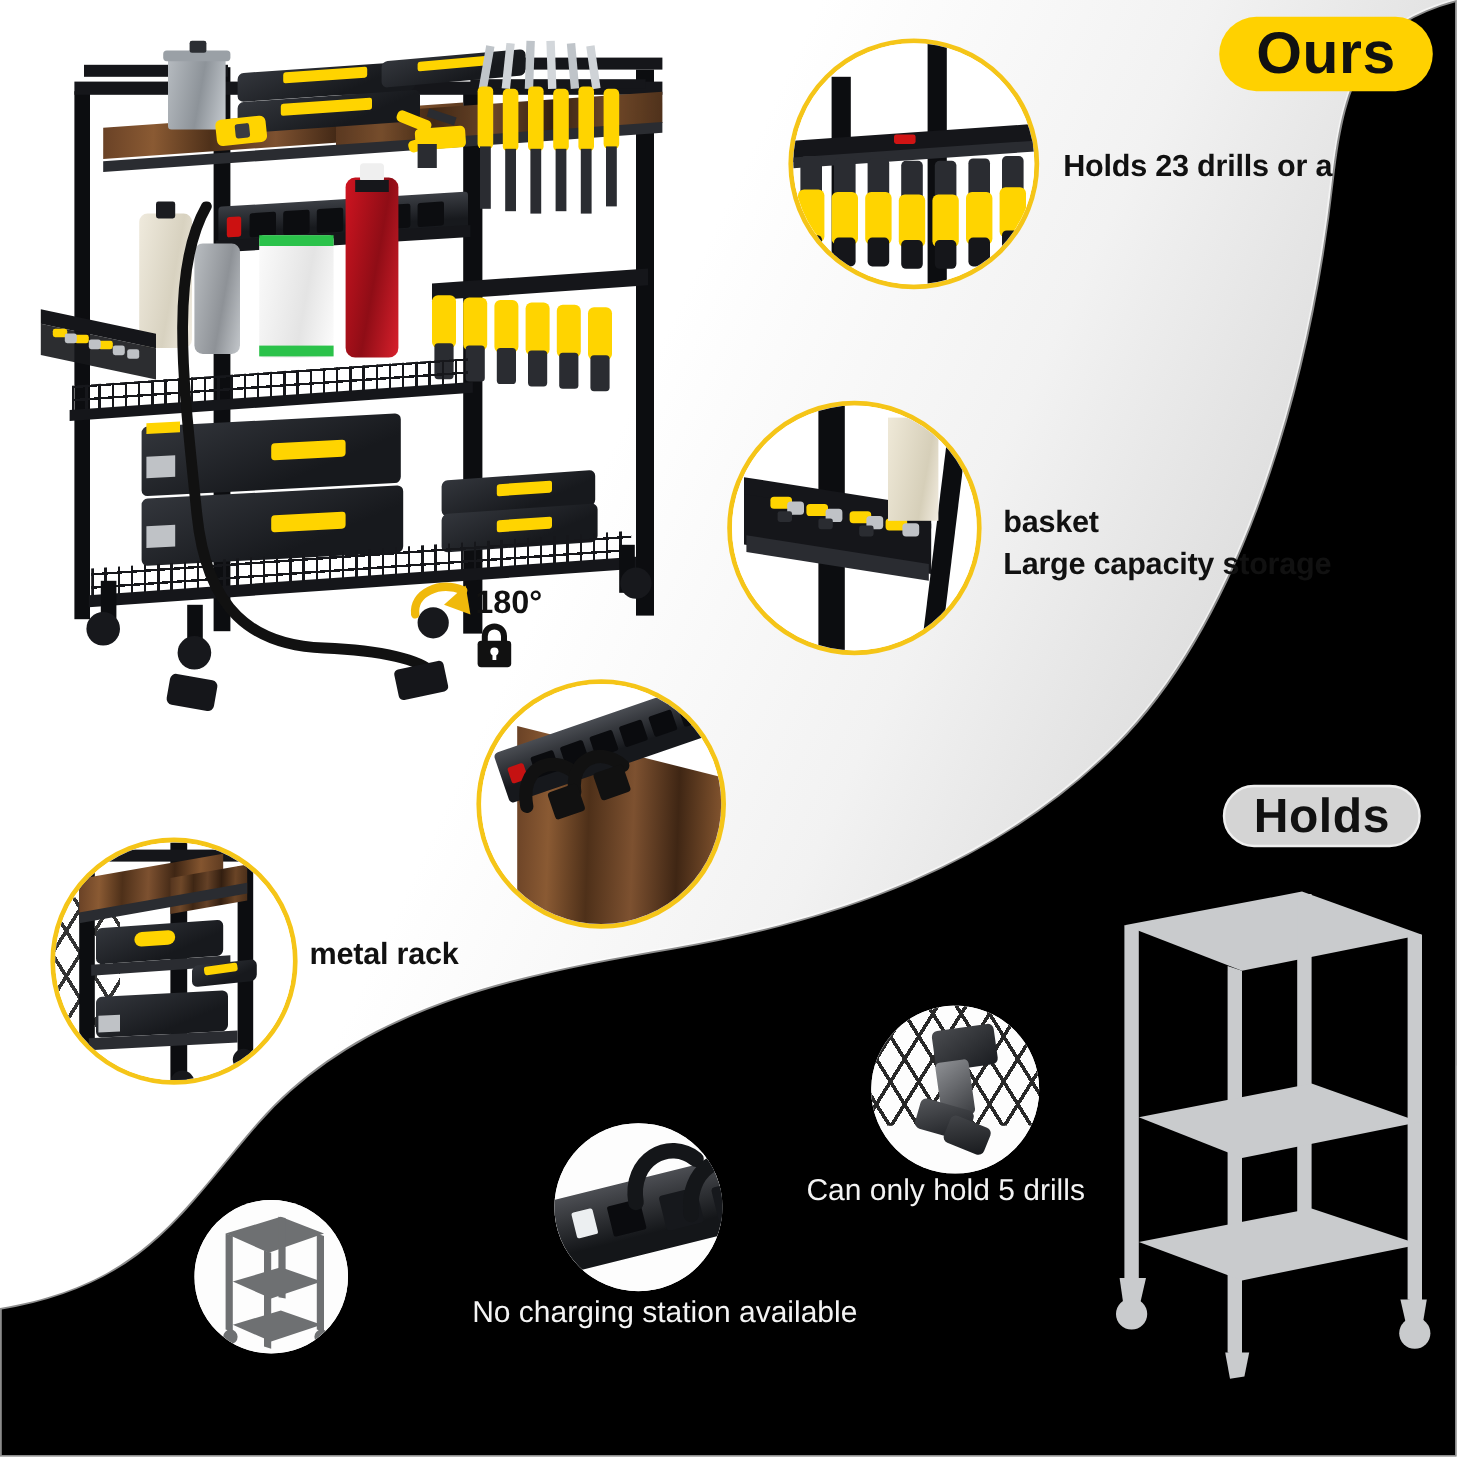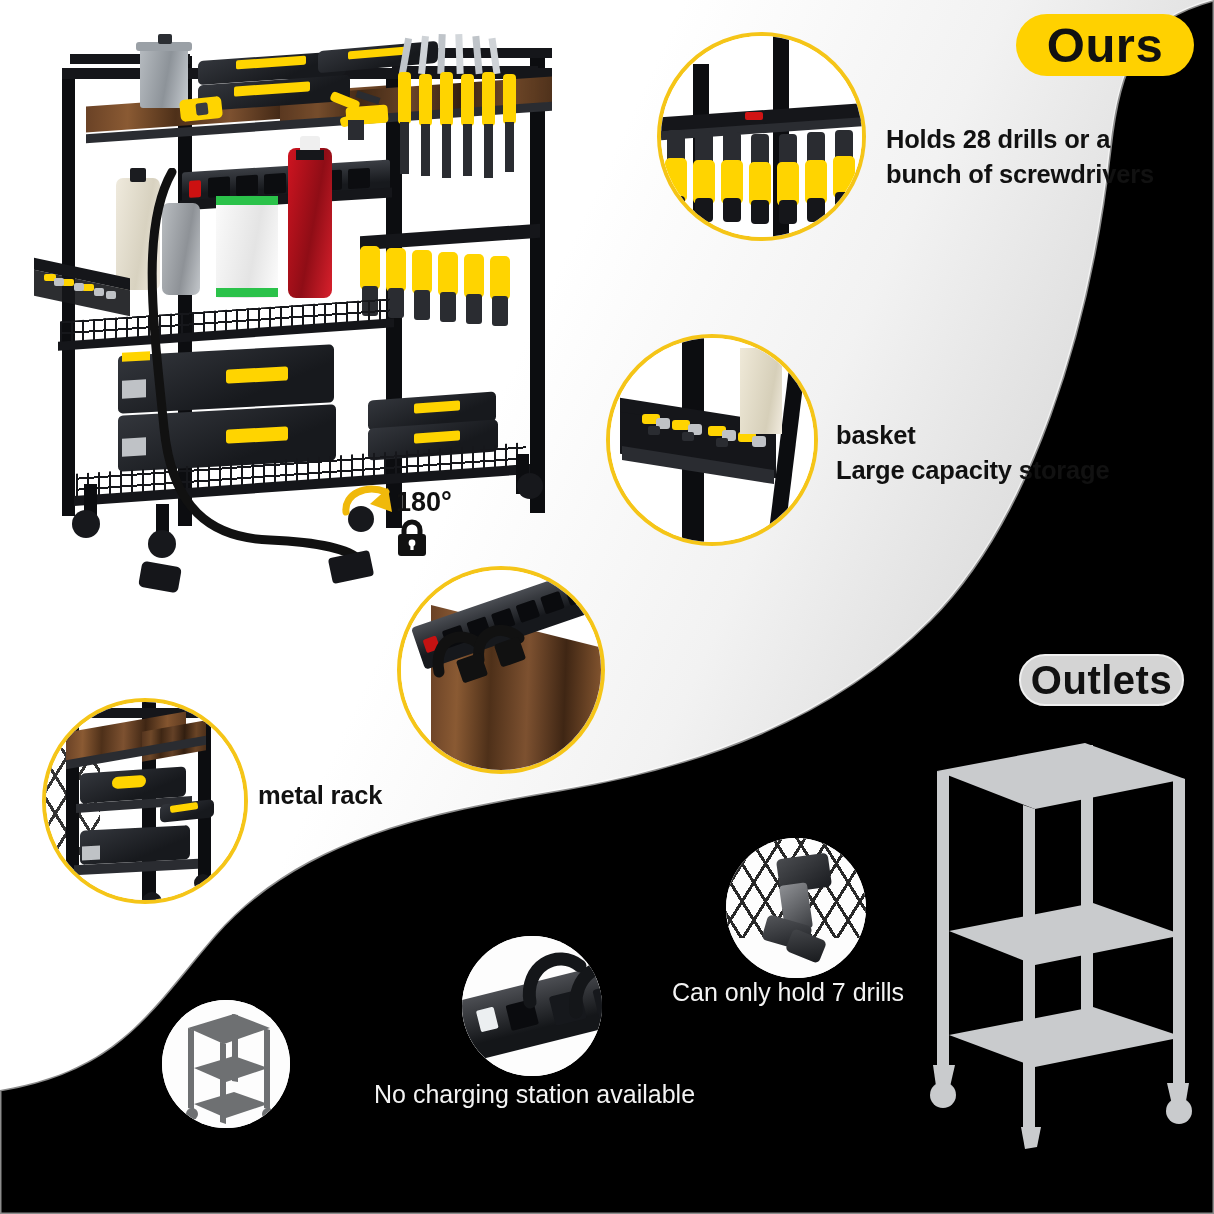--- a/index.html
+++ b/index.html
@@ -110,21 +110,21 @@
     <path d="M1214,0 L1214,1214 L0,1214 L0,1090
              C120,1070 150,1010 215,935
              C300,838 430,812 560,790
              C700,766 830,720 930,620
              C1030,520 1090,330 1110,150
              C1120,60 1140,20 1214,0 Z" fill="none" stroke="#ffffff" stroke-width="3" opacity=".55"></path>
   </svg>
 
   <div class="badge badge-ours">Ours</div>
 
-  <div class="badge badge-others">Outlets</div>
+  <div class="badge badge-others">Holds</div>
 
   <div style="position:absolute;left:30px;top:18px;width:560px;height:580px;">
 
     <div class="bar d" style="left:32px;top:58px;width:13px;height:440px;"></div>
     <div class="bar d" style="left:148px;top:38px;width:14px;height:470px;"></div>
     <div class="bar d" style="left:500px;top:40px;width:15px;height:455px;"></div>
     <div class="bar d" style="left:356px;top:60px;width:16px;height:450px;"></div>
 
     <div class="bar" style="left:32px;top:50px;width:490px;height:11px;"></div>
     <div class="bar" style="left:40px;top:36px;width:120px;height:10px;"></div>
@@ -320,22 +320,21 @@
         <div class="yel" style="left:144px;top:36px;width:22px;height:44px;border-radius:5px;"></div>
         <div class="bar" style="left:146px;top:74px;width:18px;height:24px;border-radius:4px;"></div>
 
         <div class="bar l" style="left:174px;top:6px;width:18px;height:34px;border-radius:4px;"></div>
         <div class="yel" style="left:172px;top:32px;width:22px;height:42px;border-radius:5px;"></div>
         <div class="bar" style="left:174px;top:68px;width:18px;height:22px;border-radius:4px;"></div>
       </div>
     </div>
   </div>
   <div class="feat" style="left:886px;top:122px;width:300px;">
-    <div>Holds 28 drills or a</div>
-    <div>bunch of screwdrivers</div>
+    <div>Holds 23 drills or a</div>
   </div>
 
   <div class="circ ring" style="left:606px;top:334px;width:212px;height:212px;">
     <div class="circ-inner">
       <div style="position:absolute;left:0;top:0;width:100%;height:100%;background:#fff;"></div>
       <div class="bar d" style="left:72px;top:0;width:22px;height:212px;"></div>
       <div class="bar d" style="left:168px;top:28px;width:16px;height:184px;transform:rotate(7deg);"></div>
       <div class="bar" style="left:10px;top:72px;width:156px;height:18px;transform:skewY(9deg);"></div>
       <div class="bar" style="left:10px;top:86px;width:156px;height:42px;transform:skewY(9deg);"></div>
       <div class="bar l" style="left:12px;top:120px;width:152px;height:14px;transform:skewY(9deg);"></div>
@@ -443,39 +442,39 @@
       <div style="position:absolute;left:52px;top:18px;width:52px;height:34px;
            background:linear-gradient(150deg,#4a4c50,#1a1c20);border-radius:5px;transform:rotate(-8deg);"></div>
       <div style="position:absolute;left:56px;top:46px;width:28px;height:46px;
            background:linear-gradient(150deg,#8e9094,#3a3c40);border-radius:4px;transform:rotate(-8deg);"></div>
       <div style="position:absolute;left:38px;top:82px;width:46px;height:26px;
            background:linear-gradient(150deg,#55575b,#1a1c20);border-radius:5px;transform:rotate(16deg);"></div>
       <div style="position:absolute;left:62px;top:96px;width:36px;height:24px;
            background:linear-gradient(150deg,#44464a,#17191c);border-radius:5px;transform:rotate(22deg);"></div>
     </div>
   </div>
-  <div class="feat-other" style="left:672px;top:976px;width:300px;">Can only hold 7 drills</div>
+  <div class="feat-other" style="left:672px;top:976px;width:300px;">Can only hold 5 drills</div>
 
   <div class="circ" style="left:462px;top:936px;width:140px;height:140px;">
     <div class="circ-inner">
       <div style="position:absolute;left:0;top:0;width:100%;height:100%;background:#fdfdfd;"></div>
       <div style="position:absolute;left:-6px;top:44px;width:180px;height:62px;
            background:linear-gradient(180deg,#4c4e53,#141619 75%);transform:rotate(-14deg);border-radius:4px;">
         <div style="position:absolute;left:22px;top:14px;width:18px;height:22px;background:#eceff1;border-radius:2px;"></div>
         <div style="position:absolute;left:52px;top:16px;width:28px;height:26px;background:#0a0b0e;border-radius:2px;"></div>
         <div style="position:absolute;left:96px;top:18px;width:32px;height:30px;background:#16181c;border-radius:3px;"></div>
         <div style="position:absolute;left:140px;top:22px;width:32px;height:30px;background:#16181c;border-radius:3px;"></div>
       </div>
       <svg style="position:absolute;left:52px;top:4px;" width="110" height="80">
         <path d="M16,62 C10,26 44,8 66,26" stroke="#141619" stroke-width="13" fill="none" stroke-linecap="round"></path>
         <path d="M62,72 C58,34 88,18 104,34" stroke="#141619" stroke-width="13" fill="none" stroke-linecap="round"></path>
       </svg>
     </div>
   </div>
-  <div class="feat-other" style="left:374px;top:1078px;width:360px;">No charging station available</div>
+  <div class="feat-other" style="left:374px;top:1078px;width:360px;text-align:center;">No charging station available</div>
 
   <div class="circ" style="left:162px;top:1000px;width:128px;height:128px;">
     <div class="circ-inner">
       <div style="position:absolute;left:0;top:0;width:100%;height:100%;background:#fdfdfd;"></div>
       <svg style="position:absolute;left:14px;top:6px;" width="104" height="120">
         <g fill="#6e7072">
           <polygon points="12,22 58,8 94,22 48,38"></polygon>
           <polygon points="12,22 18,24 18,104 12,102"></polygon>
           <polygon points="44,36 50,38 50,118 44,116"></polygon>
           <polygon points="88,22 94,24 94,104 88,102"></polygon>

